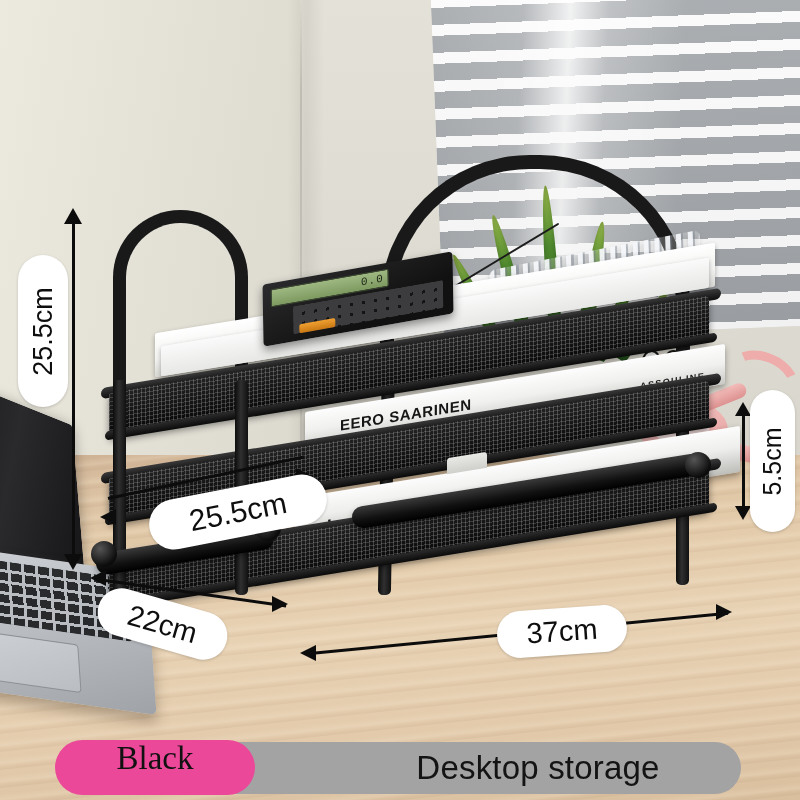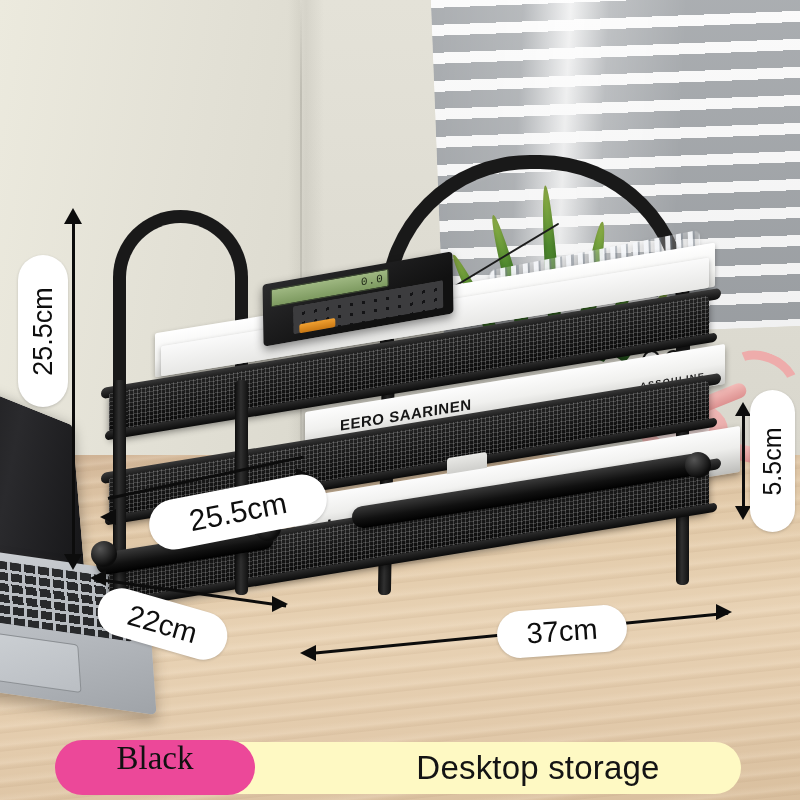--- a/index.html
+++ b/index.html
@@ -362,21 +362,21 @@
   .chip-black{
     position:absolute; left:55px; top:740px; width:200px; height:55px;
     background:#ec4899; border-radius:999px;
     display:flex; align-items:flex-start; justify-content:center;
     z-index:6;
   }
   .chip-black span{ font-family:"Liberation Serif", serif; font-size:33px; color:#111; }
 
   .chip-desk{
     position:absolute; left:185px; top:742px; width:556px; height:52px;
-    background:#fef9c3; border-radius:999px;
+    background:#a3a3a3; border-radius:999px;
     display:flex; align-items:center; justify-content:center;
     z-index:5; padding-left:150px;
   }
   .chip-desk span{ font-size:33px; color:#141414; letter-spacing:.2px; }
 </style>
 </head>
 <body>
 
 <div class="stage">
 

